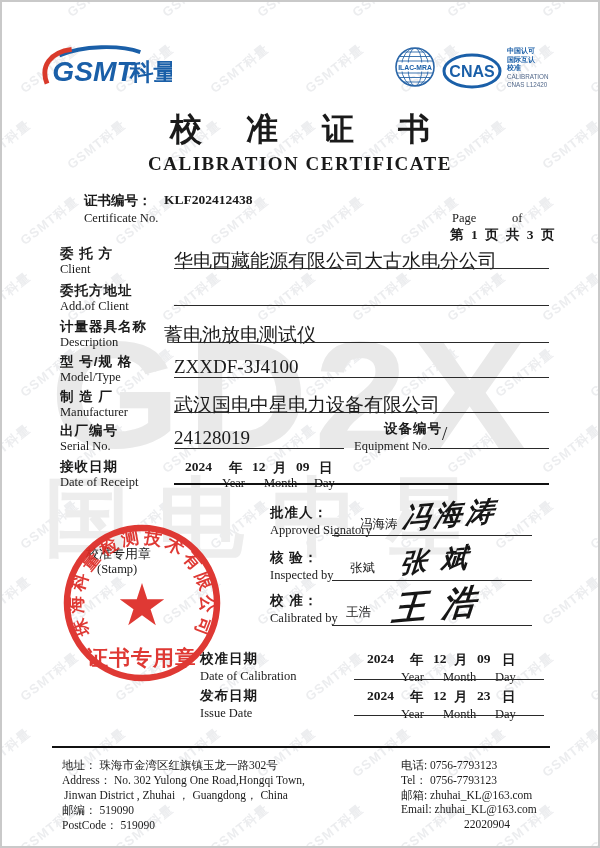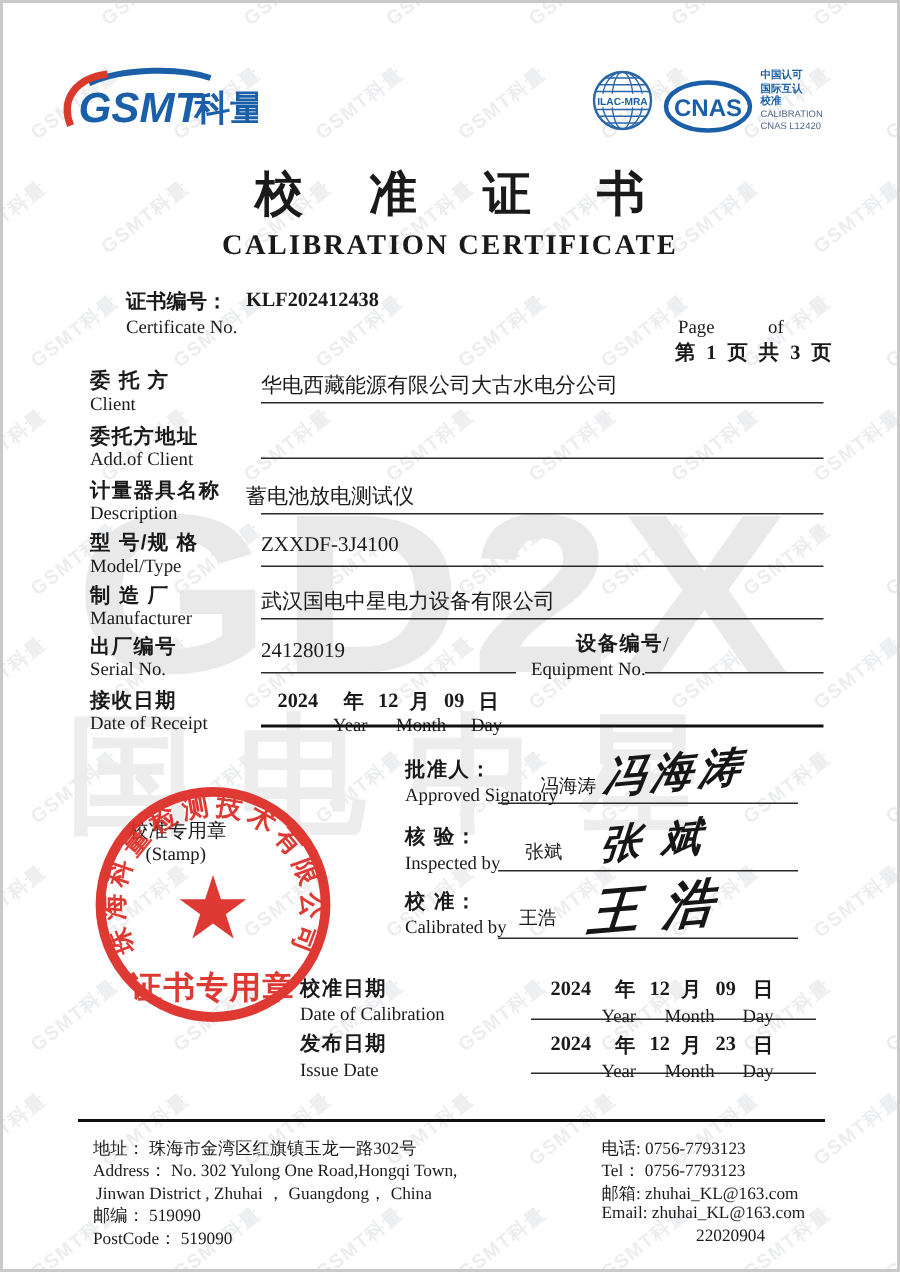--- a/index.html
+++ b/index.html
@@ -12,21 +12,21 @@
   .wm-tile{position:absolute;font-family:"Liberation Sans",sans-serif;font-size:13px;font-weight:bold;
            color:rgba(125,135,145,0.15);transform:rotate(-38deg);letter-spacing:1px;white-space:nowrap;}
   .wm-big-latin{z-index:0;font-family:"Liberation Sans",sans-serif;font-weight:bold;font-size:168px;
            color:#e9e9e9;letter-spacing:6px;line-height:1;transform:scaleY(0.9);transform-origin:left top;white-space:nowrap;}
   .wm-big-zh{z-index:0;font-family:"Liberation Sans",sans-serif;font-weight:bold;font-size:86px;
            color:#ededed;letter-spacing:28px;line-height:1;white-space:nowrap;}
   .z1{z-index:1;}
   
   .lzh{font-family:"Liberation Sans",sans-serif;font-weight:bold;font-size:13.5px;letter-spacing:1px;white-space:nowrap;}
   .len{font-size:12.5px;white-space:nowrap;}
-  .val{font-size:14px;white-space:nowrap;}
+  .val{font-size:19px;white-space:nowrap;}
   .valb{font-size:13.5px;font-weight:bold;white-space:nowrap;}
   .uline{border-bottom:1px solid #2a2a2a;height:0;}
   .uline2{border-bottom:2px solid #111;height:0;}
   .title-zh{left:0;right:0;text-align:center;top:106px;font-size:32px;font-weight:bold;
             letter-spacing:18px;text-indent:18px;font-family:"Liberation Serif",serif;}
   .title-en{left:0;right:0;text-align:center;top:151px;font-size:19px;font-weight:bold;letter-spacing:1.5px;}
   .small-blue{color:#1a5fa8;font-family:"Liberation Sans",sans-serif;font-weight:bold;font-size:7px;line-height:8.5px;white-space:nowrap;}
   .small-gray{color:#52688a;font-family:"Liberation Sans",sans-serif;font-size:6.3px;line-height:8px;white-space:nowrap;}
   .sig{font-family:"DejaVu Sans",sans-serif;font-weight:bold;font-style:italic;
        transform:rotate(-5deg) skewX(-10deg);letter-spacing:4px;color:#161616;white-space:nowrap;z-index:2;}

